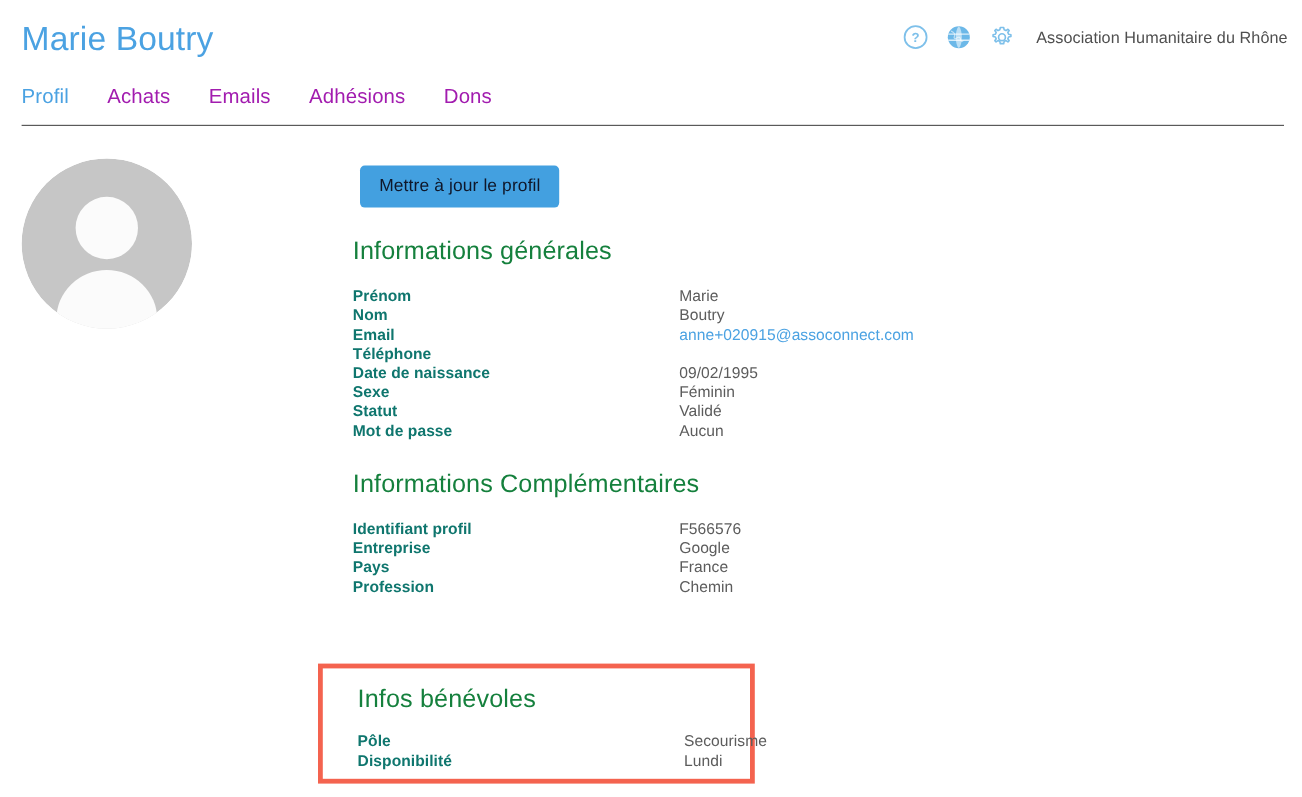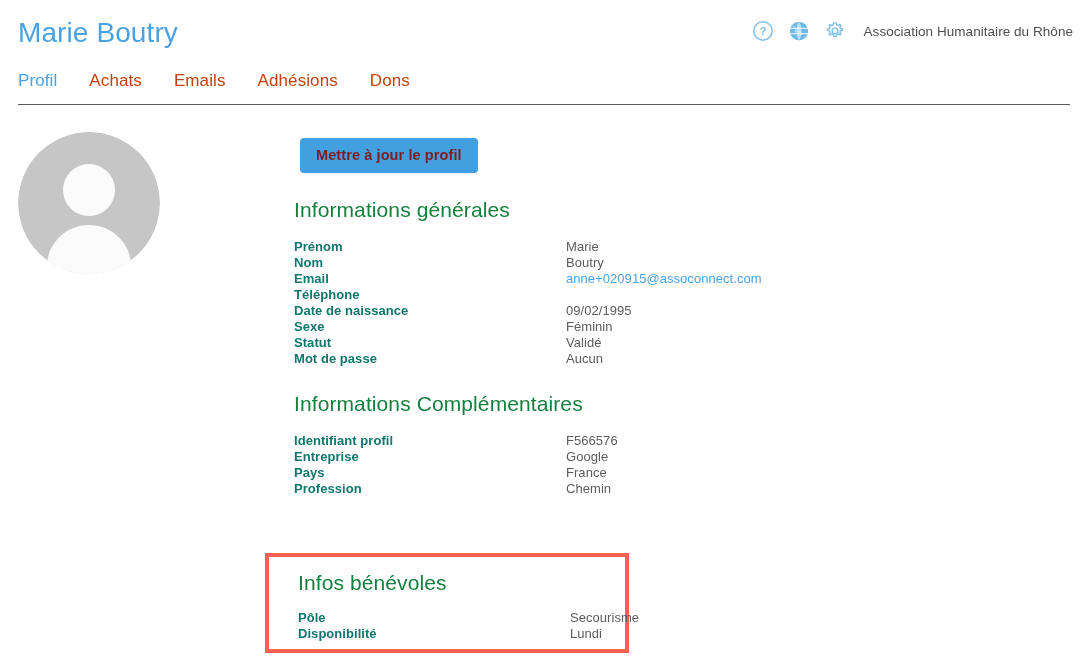--- a/index.html
+++ b/index.html
@@ -59,21 +59,21 @@
     position: absolute;
     left: 18px;
     top: 68px;
     display: flex;
     align-items: baseline;
     gap: 0;
     white-space: nowrap;
   }
   #tabs .tab {
     font-size: 17px;
-    color: #c2410c;
+    color: #a21caf;
     text-decoration: none;
     padding-right: 32px;
     line-height: 26px;
     cursor: pointer;
     letter-spacing: 0.1px;
   }
   #tabs .tab.active {
     color: #4ba2e2;
   }
 
@@ -99,26 +99,26 @@
   #content {
     position: absolute;
     left: 294px;
     top: 138px;
     width: 600px;
   }
 
   #update-profile-button {
     display: inline-block;
     background: #43a0e0;
-    color: #7f1d1d;
+    color: #0f172a;
     border: 0;
     border-radius: 4px;
     font-family: "Liberation Sans", sans-serif;
     font-size: 14.5px;
-    font-weight: bold;
+    font-weight: normal;
     letter-spacing: 0.1px;
     padding: 9px 16px 10px 16px;
     line-height: 16px;
     cursor: pointer;
     margin: 0 16px 0 6px;
   }
 
   .section {
     margin-top: 24px;
   }

